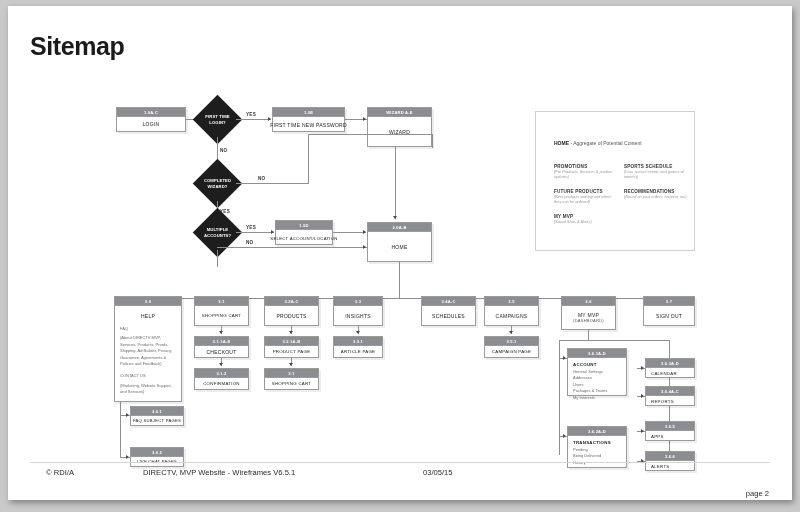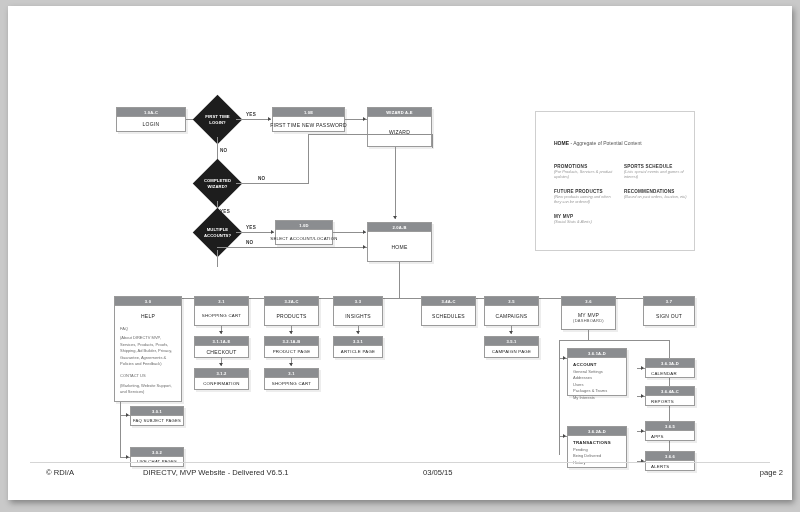--- a/index.html
+++ b/index.html
@@ -122,27 +122,28 @@
     position:absolute; left:0; right:0; bottom:14px; height:18px;
   }
   #footer .rule {
     position:absolute; left:22px; right:22px; top:-6px;
     height:1px; background:#d5d5d5;
   }
   #footer div.f { position:absolute; font-size:7.6px; color:#2a2a2a; top:0;padding-left:15px; }
   #f-copy { left:23px; }
   #f-doc  { left:120px; }
   #f-date { left:400px; }
-  #f-page { right:9px; }
+  #f-page { right:23px;margin-top:21px; }
 </style>
 </head>
 <body>
 
 <div id="page">
 
+  <div id="title">Sitemap</div>
 
   <div class="node center" style="left:108px; top:101px; width:70px; height:25px;">
     <div class="hdr">1.0A-C</div>
     <div class="ttl">LOGIN</div>
   </div>
 
   <div class="ln h" style="left:178px; top:113px; width:13px;"></div>
   <div class="arw" style="left:188px; top:110.5px;"></div>
 
   <div class="dia" style="left:192px; top:96px; width:35px; height:35px;">
@@ -416,18 +417,18 @@
   <div class="ln h" style="left:629px; top:455px; width:8px;"></div>
   <div class="arw" style="left:633px; top:452.5px;"></div>
   <div class="node" style="left:637px; top:445px; width:50px; height:20px;">
     <div class="hdr">3.6.6</div>
     <div class="ttl left" style="padding-top:3px; font-size:4.4px;">ALERTS</div>
   </div>
 
   <div id="footer">
     <div class="rule"></div>
     <div class="f" id="f-copy">© RDI/A</div>
-    <div class="f" id="f-doc">DIRECTV, MVP Website - Delivered V6.5.1</div>
+    <div class="f" id="f-doc">DIRECTV, MVP Website - Wireframes V6.5.1</div>
     <div class="f" id="f-date">03/05/15</div>
     <div class="f" id="f-page">page  2</div>
   </div>
 
 </div>
 
 </body></html>

